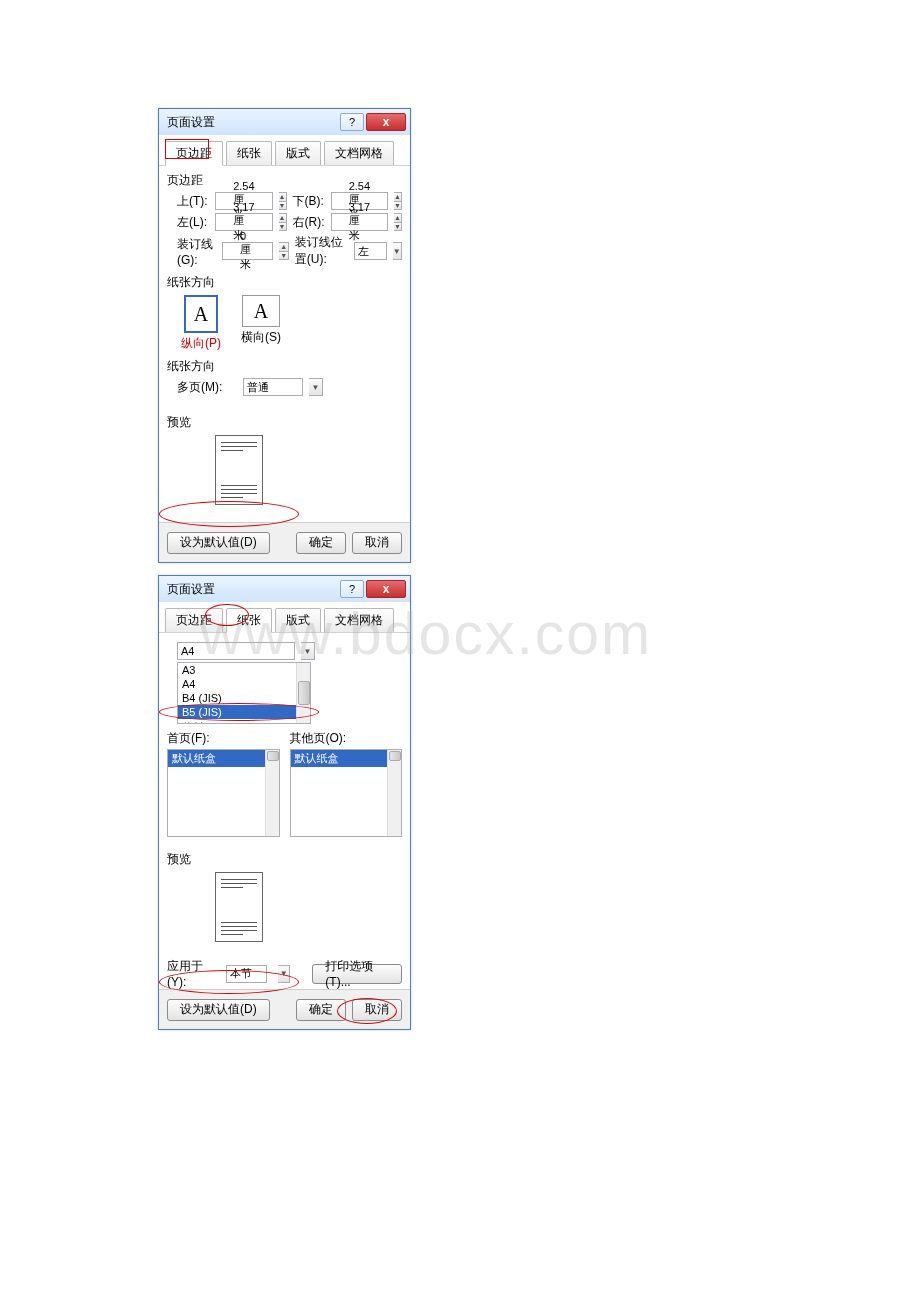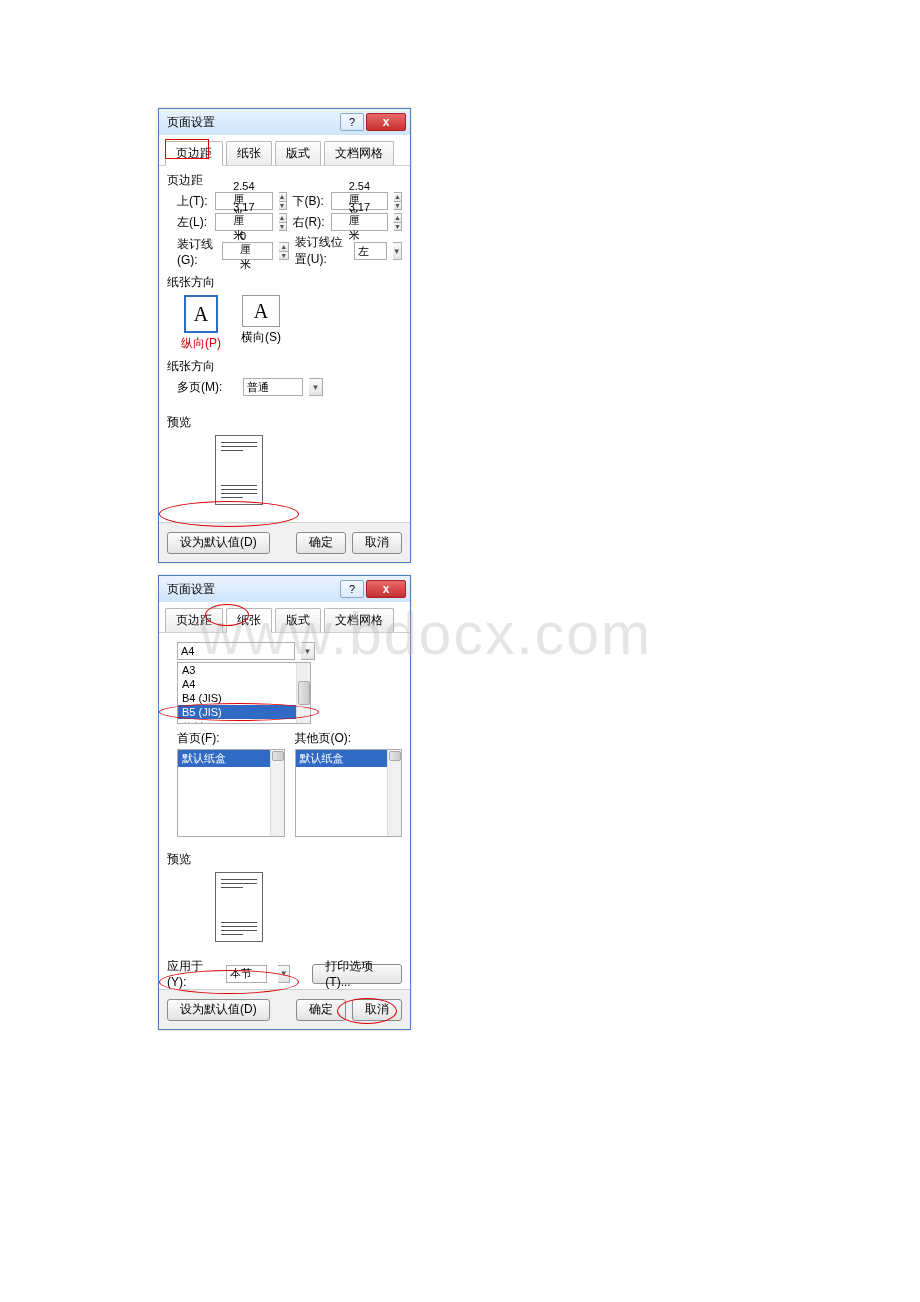--- a/index.html
+++ b/index.html
@@ -241,21 +241,21 @@
     border-radius: 50%;
     pointer-events: none;
     z-index: 20;
   }
   .red-rect {
     position: absolute;
     border: 1.5px solid #d00;
     pointer-events: none;
     z-index: 20;
   }
-  .two-col { display: flex; gap: 10px; margin-left: 10px; }
+  .two-col { display: flex; gap: 10px; }
   .col { flex: 1; display: flex; flex-direction: column; gap: 2px; }
   .apply-row { display: flex; align-items: center; gap: 11px; margin-top: 10px; }
   .section-mid { margin-top: 6px; position: relative; }
 </style>
 </head>
 <body>
 
 <div class="watermark">www.bdocx.com</div>
 
 <div class="dialog dialog1">

